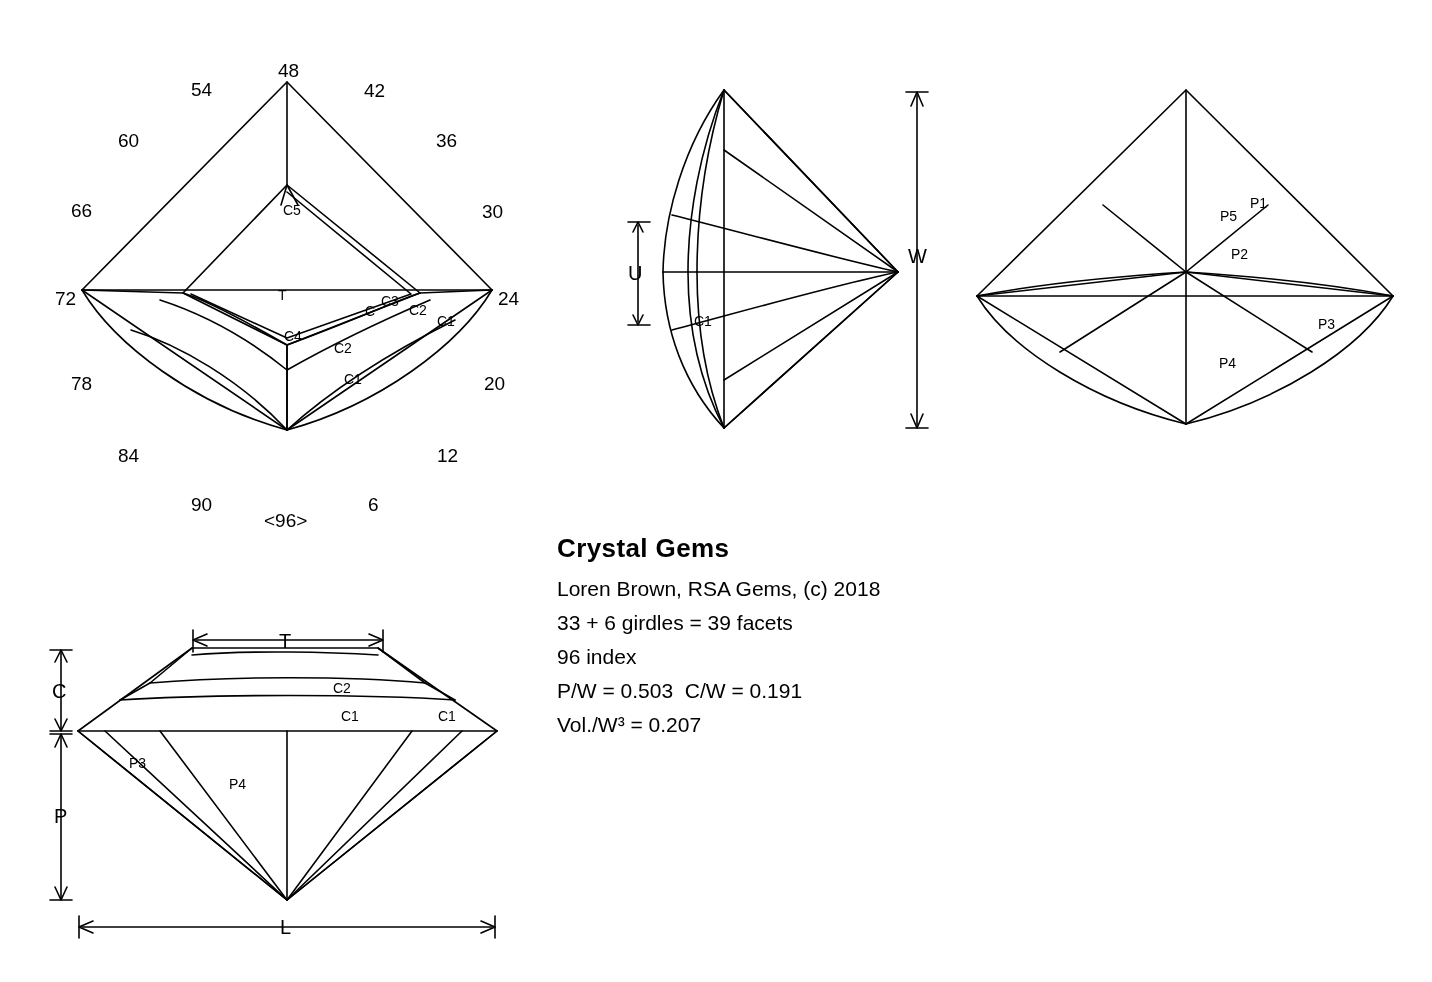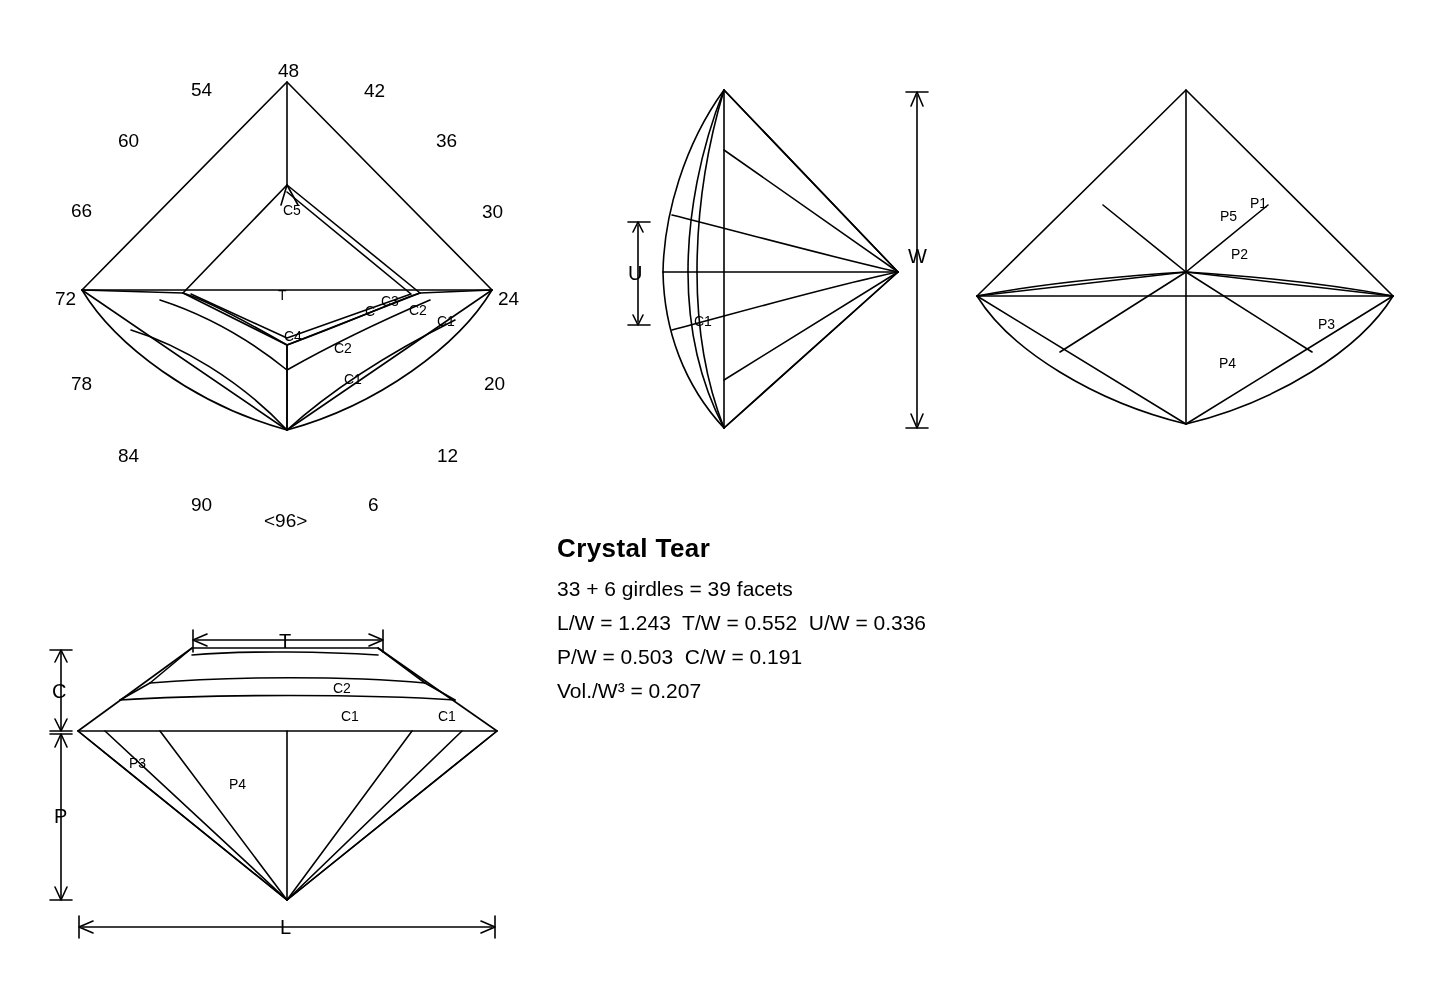--- a/index.html
+++ b/index.html
@@ -262,20 +262,21 @@
   <div class="facet" style="left:438px; top:707px;">C1</div>
   <div class="facet" style="left:129px; top:754px;">P3</div>
   <div class="facet" style="left:229px; top:775px;">P4</div>
 
   <div class="dimlabel" style="left:279px; top:631px;">T</div>
   <div class="dimlabel" style="left:52px; top:681px;">C</div>
   <div class="dimlabel" style="left:54px; top:806px;">P</div>
   <div class="dimlabel" style="left:280px; top:917px;">L</div>
 
   <div id="info-block">
-    <div id="info-title">Crystal Tear</div>
+    <div id="info-title">Crystal Gems</div>
+    <div class="info-line">Loren Brown, RSA Gems, (c) 2018</div>
     <div class="info-line">33 + 6 girdles = 39 facets</div>
-    <div class="info-line">L/W = 1.243  T/W = 0.552  U/W = 0.336</div>
+    <div class="info-line">96 index</div>
     <div class="info-line">P/W = 0.503  C/W = 0.191</div>
     <div class="info-line">Vol./W³ = 0.207</div>
   </div>
 
 </div>
 
 </body></html>

